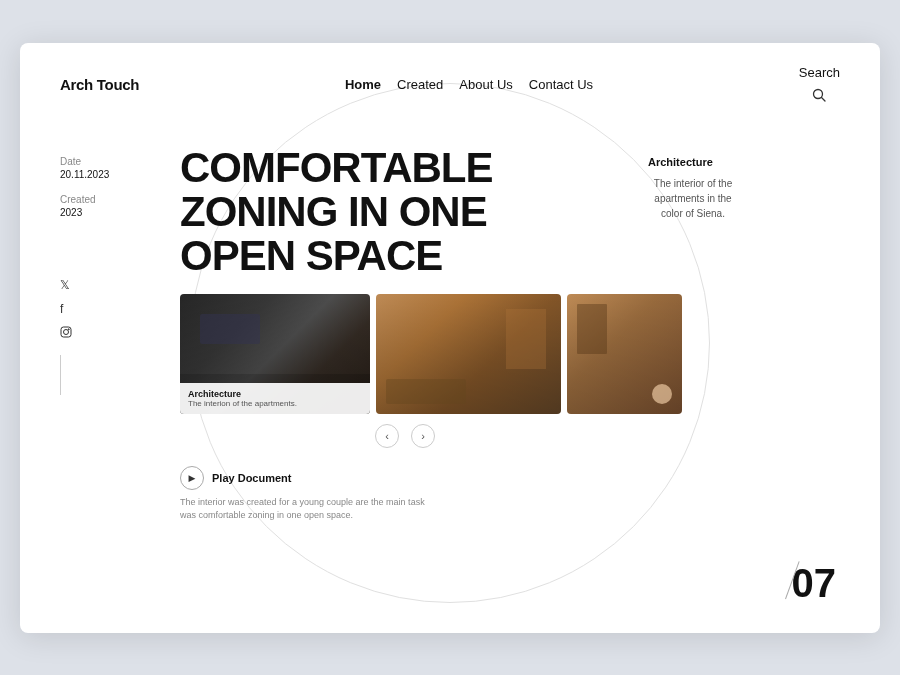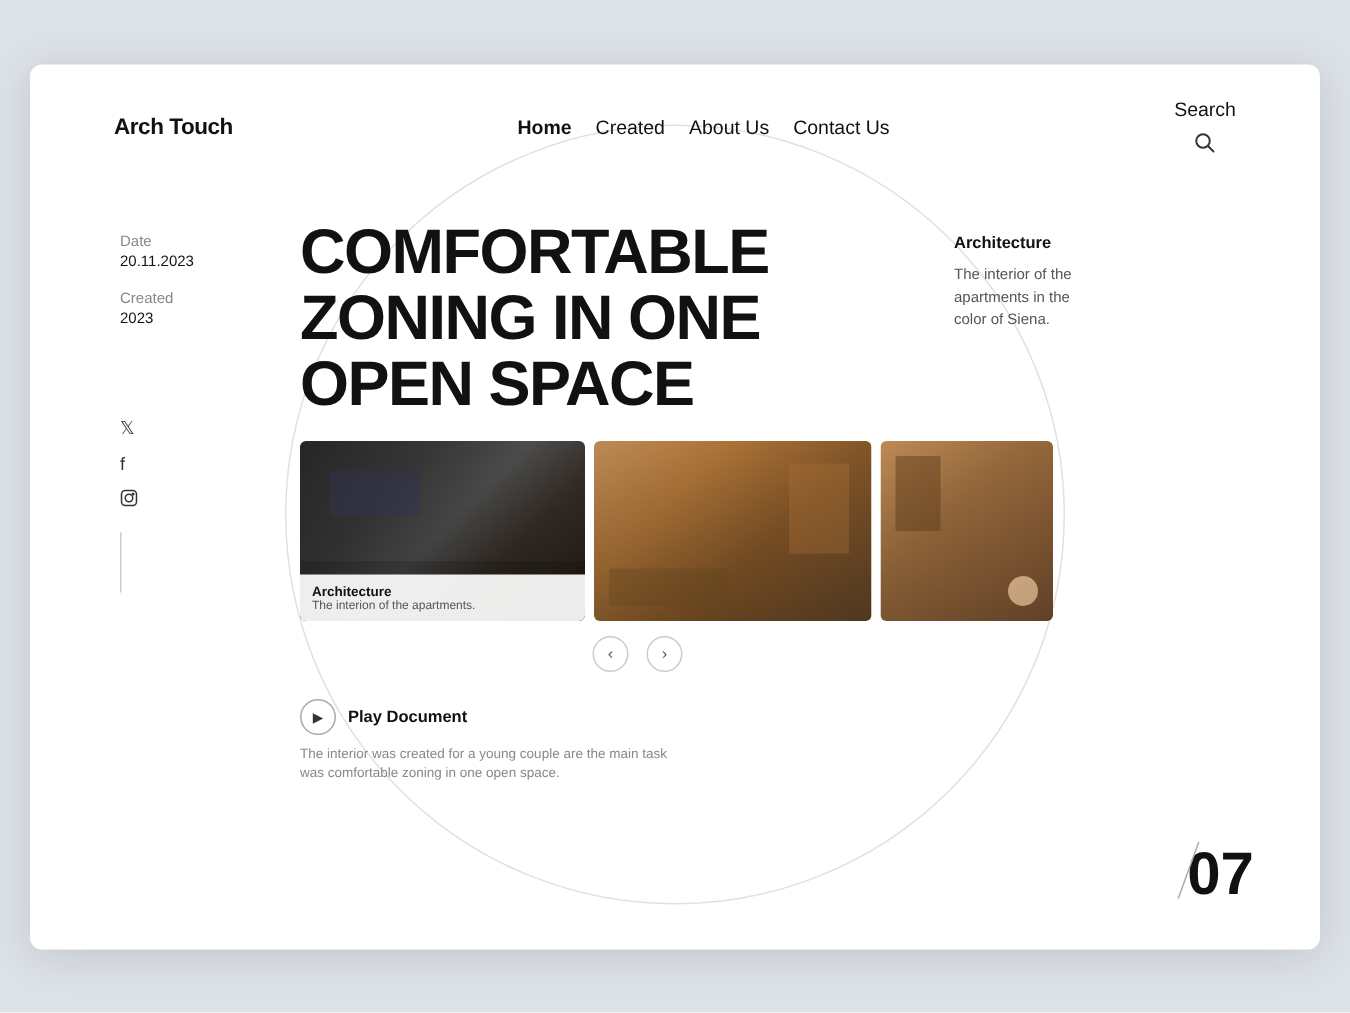--- a/index.html
+++ b/index.html
@@ -18,21 +18,21 @@
       border-radius: 8px;
       overflow: hidden;
       position: relative;
       box-shadow: 0 4px 30px rgba(0,0,0,0.12);
     }
 
     
     .header {
       display: flex;
       align-items: center;
-      padding: 22px 56px;
+      padding: 22px 40px;
       position: relative;
       z-index: 10;
     }
     .logo {
       font-size: 15px;
       font-weight: 700;
       color: #111;
       letter-spacing: -0.3px;
       flex-shrink: 0;
     }
@@ -79,24 +79,23 @@
       height: 520px;
       border-radius: 50%;
       border: 1px solid #e0e0e0;
       pointer-events: none;
       z-index: 0;
     }
 
     
     .main {
       display: flex;
-      padding: 10px 40px 30px 40px;
+      padding: 10px 28px 30px 40px;
       position: relative;
       z-index: 1;
-      margin-left: 20px;
     }
 
     
     .left-sidebar {
       width: 120px;
       flex-shrink: 0;
       padding-top: 20px;
     }
     .meta-label {
       font-size: 10px;
@@ -294,20 +293,21 @@
       color: #111;
       margin-bottom: 8px;
     }
     .right-arch-desc {
       font-size: 10px;
       color: #555;
       line-height: 1.5;
       max-width: 90px;
       display: inline-block;
       vertical-align: top;
+      text-align: center;
     }
     .right-arch-row {
       display: flex;
       gap: 10px;
     }
     .right-arch-desc2 {
       font-size: 10px;
       color: #777;
       max-width: 90px;
       line-height: 1.5;

